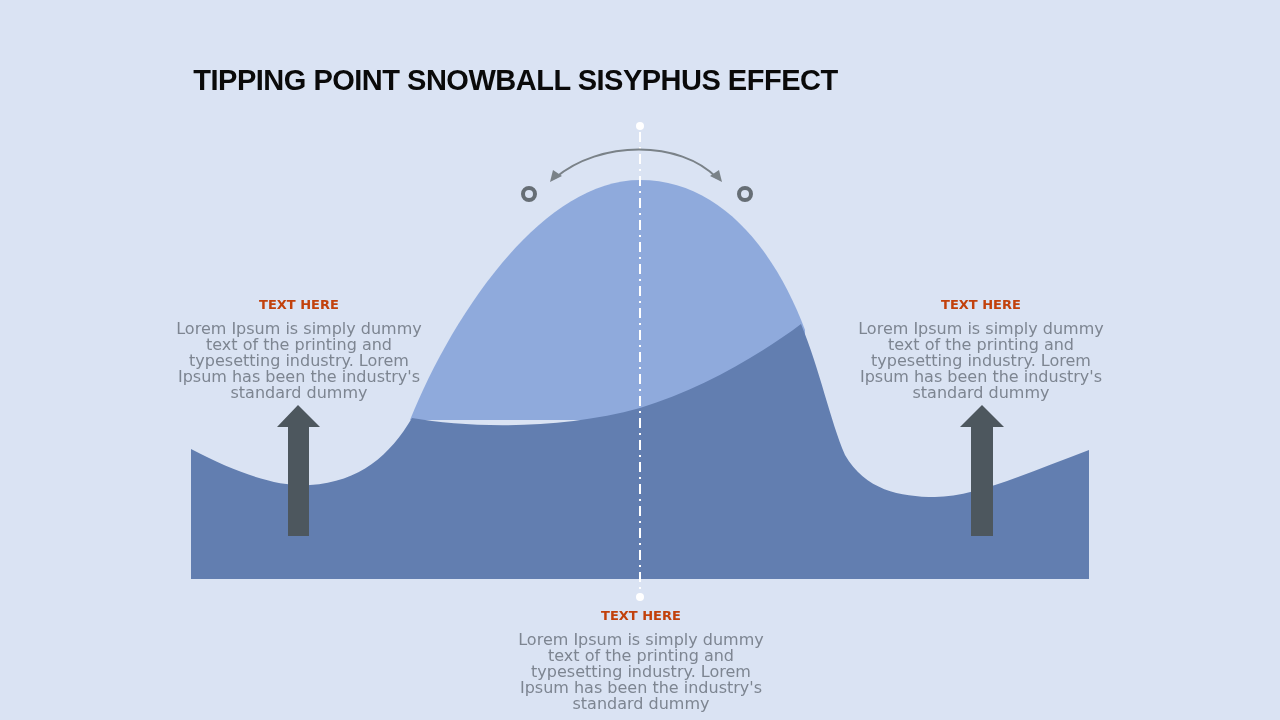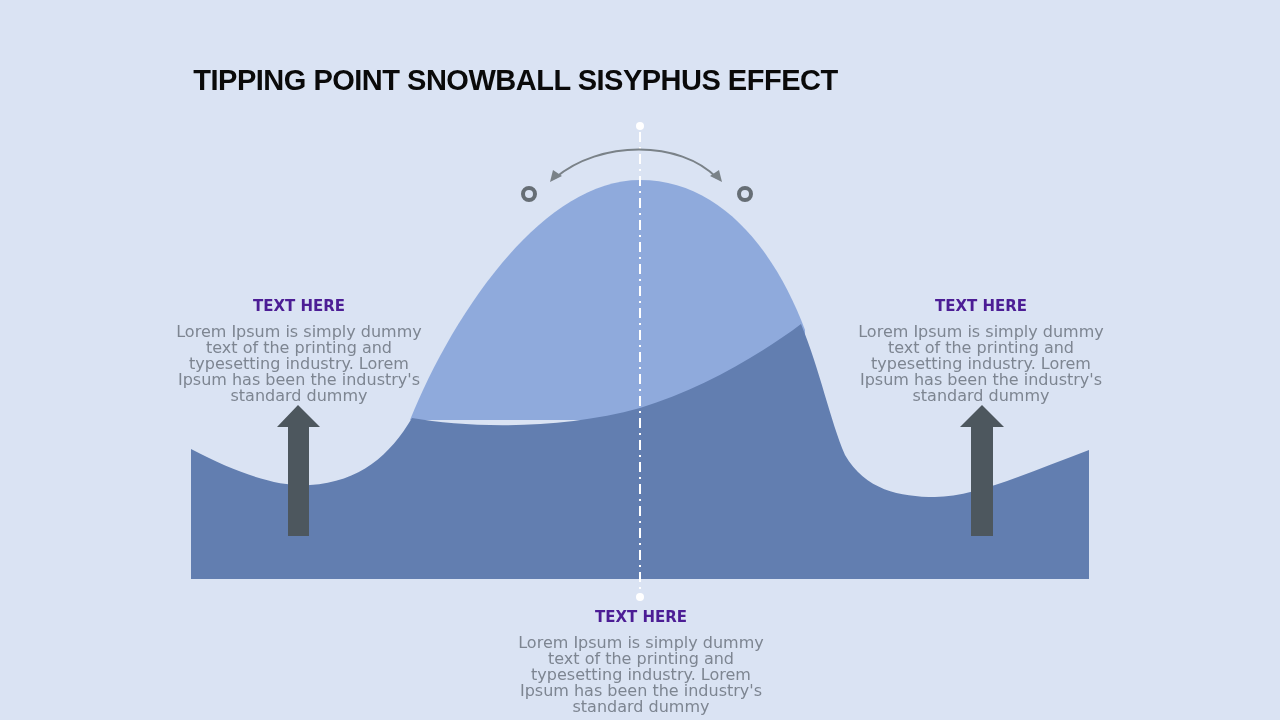--- a/index.html
+++ b/index.html
@@ -15,21 +15,21 @@
     font-family: "Liberation Sans", sans-serif;
     font-weight: bold; font-size: 29px; letter-spacing: -0.5px;
     color: #0a0a0a;
   }
   svg.diagram { position: absolute; left: 0; top: 0; }
   .block {
     position: absolute; width: 260px; text-align: center;
   }
   .block .heading {
     font-family: "DejaVu Sans", sans-serif;
-    font-weight: bold; font-size: 15px; color: #4c1d95;
+    font-weight: bold; font-size: 13px; color: #c2410c;
     margin-bottom: 9px;
     text-align: center;
   }
   .block .body {
     font-family: "DejaVu Sans", sans-serif;
     font-size: 16px; line-height: 16px; color: #7d8591;
   }
 </style>
 </head>
 <body>

